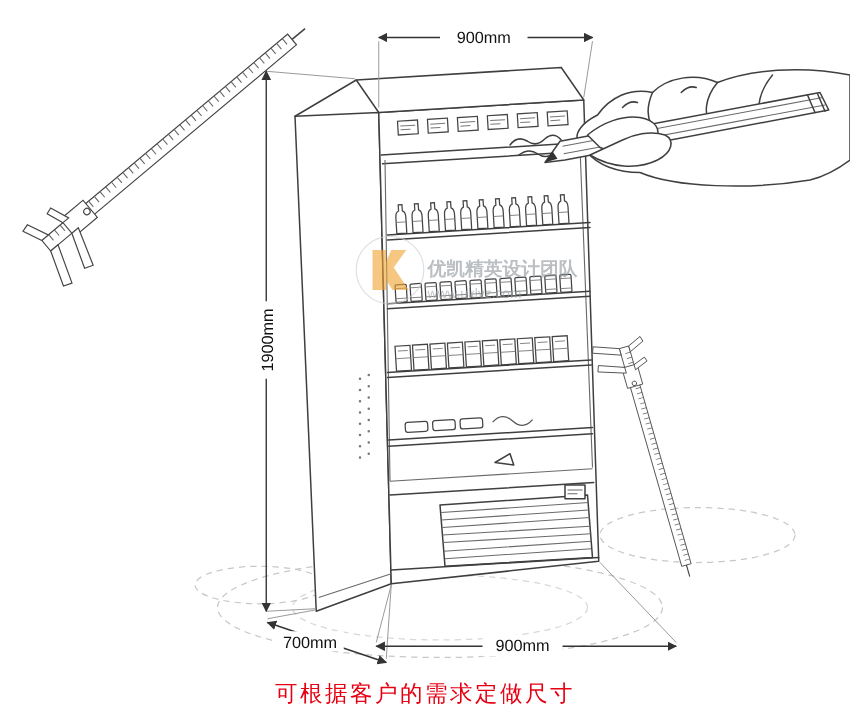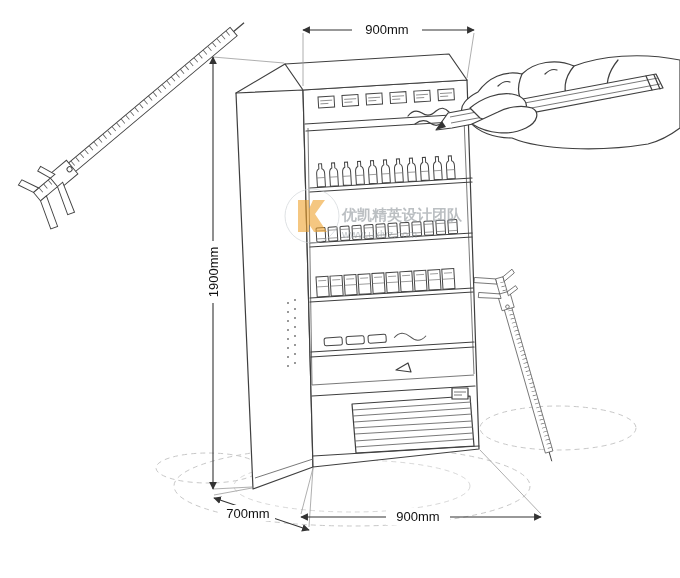--- a/index.html
+++ b/index.html
@@ -211,13 +211,14 @@
       <circle cx="312" cy="216" r="27" fill="none" stroke="#c9ced2"></circle>
       <g>
         <path d="M298,200 h11 v32 h-11 z" fill="#f0a32e"></path>
         <path d="M313,200 h12 l-10,14 12,18 h-13 l-9,-14 z" fill="#f0a32e"></path>
       </g>
       <text class="wm1" x="342" y="220">优凯精英设计团队</text>
       <text class="wm2" x="342" y="238">www.uklvz.com</text>
     </g>
   </svg>
 
+  <div class="caption">可根据客户的需求定做尺寸</div>
 </div>
 
 </body></html>

